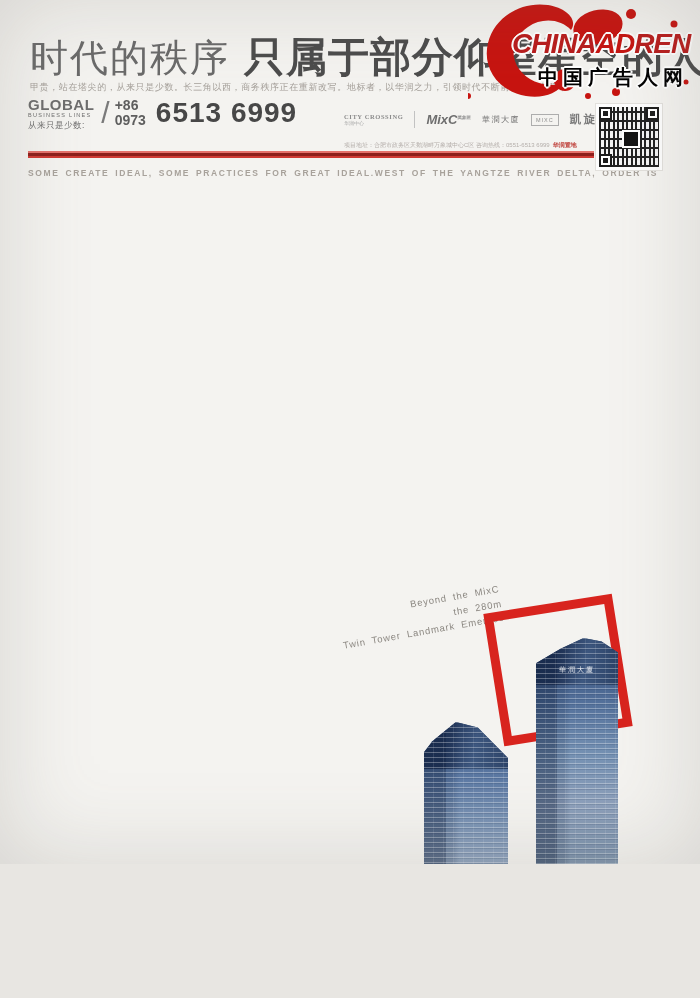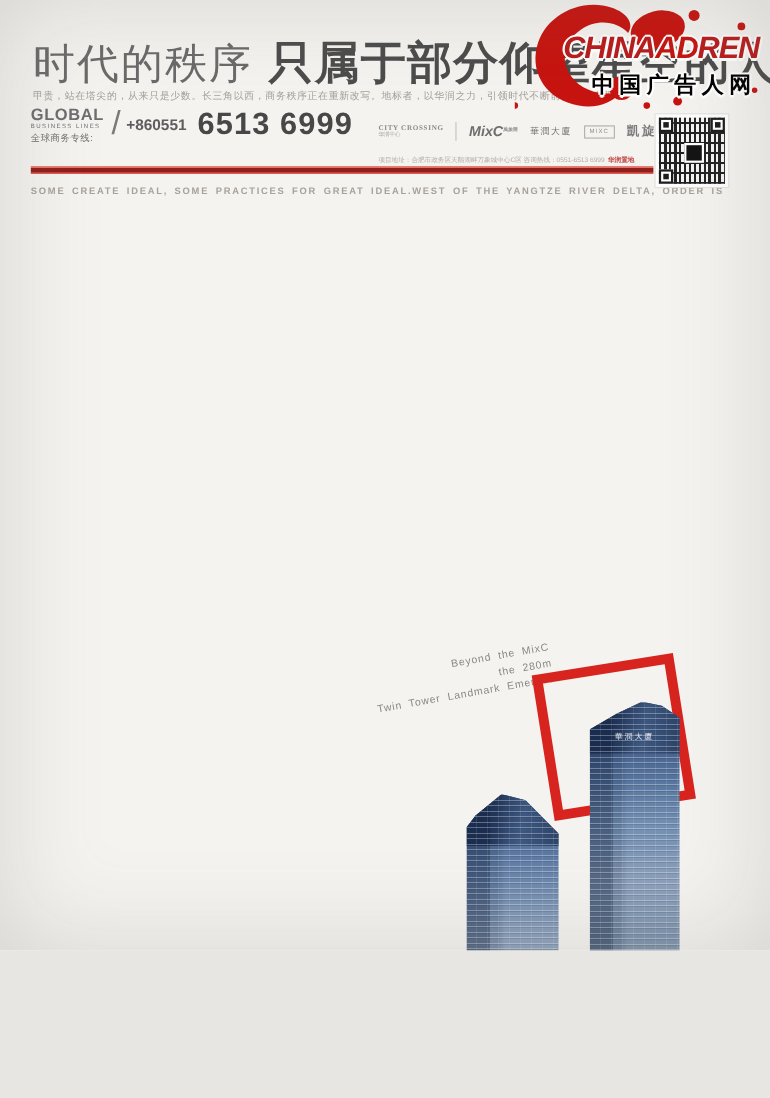--- a/index.html
+++ b/index.html
@@ -13,21 +13,21 @@
   .headline .bold{font-size:41px;font-weight:900;color:#4c4c4c;letter-spacing:1px;margin-left:14px;}
   .subheadline{position:absolute;left:30px;top:81px;width:645px;font-size:9px;color:#a5a09a;letter-spacing:.6px;white-space:nowrap;overflow:hidden;z-index:1;}
 
   
   .contact{position:absolute;left:28px;top:96px;display:flex;align-items:center;z-index:1;}
   .c-stack{display:flex;flex-direction:column;line-height:1;color:#6e6e6e;}
   .c-global{font-size:15px;font-weight:800;letter-spacing:.5px;}
   .c-blines{font-size:5.5px;letter-spacing:1.3px;margin-top:1px;}
   .c-cn{font-size:8.5px;margin-top:3px;letter-spacing:.5px;}
   .c-slash{font-size:30px;color:#7a7a7a;font-weight:300;margin:0 5px 0 7px;}
-  .c-codes{display:flex;flex-direction:row;line-height:1.05;color:#5e5e5e;font-weight:800;font-size:14px;}
+  .c-codes{display:flex;flex-direction:column;line-height:1.05;color:#5e5e5e;font-weight:800;font-size:14px;}
   .c-number{font-size:28px;font-weight:700;color:#474747;letter-spacing:1px;margin-left:10px;line-height:1;}
 
   
   .logos{position:absolute;left:344px;top:111px;display:flex;align-items:center;gap:11px;color:#8b8b8b;z-index:1;}
   .lg-2l{display:flex;flex-direction:column;line-height:1.2;}
   .lg-cc-en{font-size:6.5px;font-weight:800;letter-spacing:.6px;font-family:"Liberation Serif",serif;}
   .lg-cc-cn{font-size:5px;color:#a5a5a5;}
   .lg-div{width:1px;height:17px;background:#c2c2c2;}
   .lg-mixc{font-size:13px;font-weight:800;font-style:italic;color:#6d6d6d;}
   .lg-mixc-cn{font-size:4.5px;vertical-align:super;color:#9a9a9a;font-style:normal;}
@@ -103,26 +103,26 @@
 
   <div class="headline">
     <span class="light">时代的秩序</span><span class="bold">只属于部分仰望星空的人</span>
   </div>
   <div class="subheadline">甲贵，站在塔尖的，从来只是少数。长三角以西，商务秩序正在重新改写。地标者，以华润之力，引领时代不断前行。在合肥，</div>
 
   <div class="contact">
     <div class="c-stack">
       <span class="c-global">GLOBAL</span>
       <span class="c-blines">BUSINESS LINES</span>
-      <span class="c-cn">全球商务专线:</span>
+      <span class="c-cn">从来只是少数:</span>
     </div>
     <span class="c-slash">/</span>
     <div class="c-codes">
       <span>+86</span>
-      <span>0551</span>
+      <span>0973</span>
     </div>
     <span class="c-number">6513 6999</span>
   </div>
 
   <div class="logos">
     <div class="lg-2l">
       <span class="lg-cc-en">CITY CROSSING</span>
       <span class="lg-cc-cn">华润中心</span>
     </div>
     <div class="lg-div"></div>

